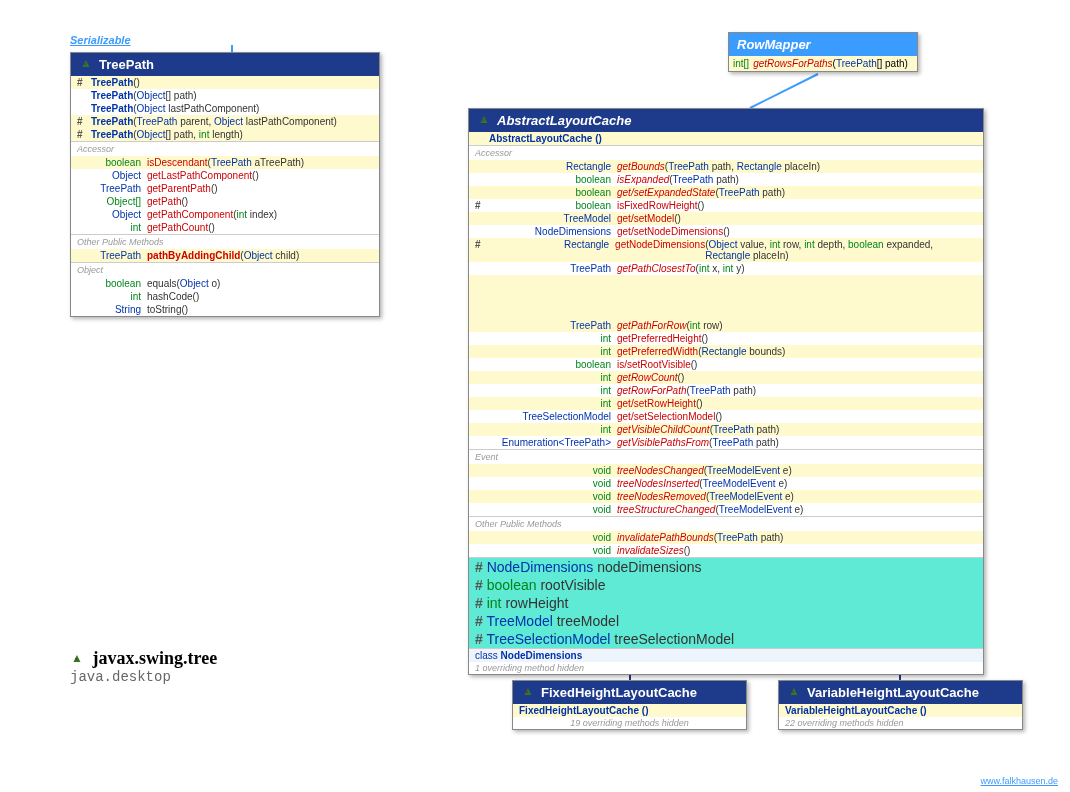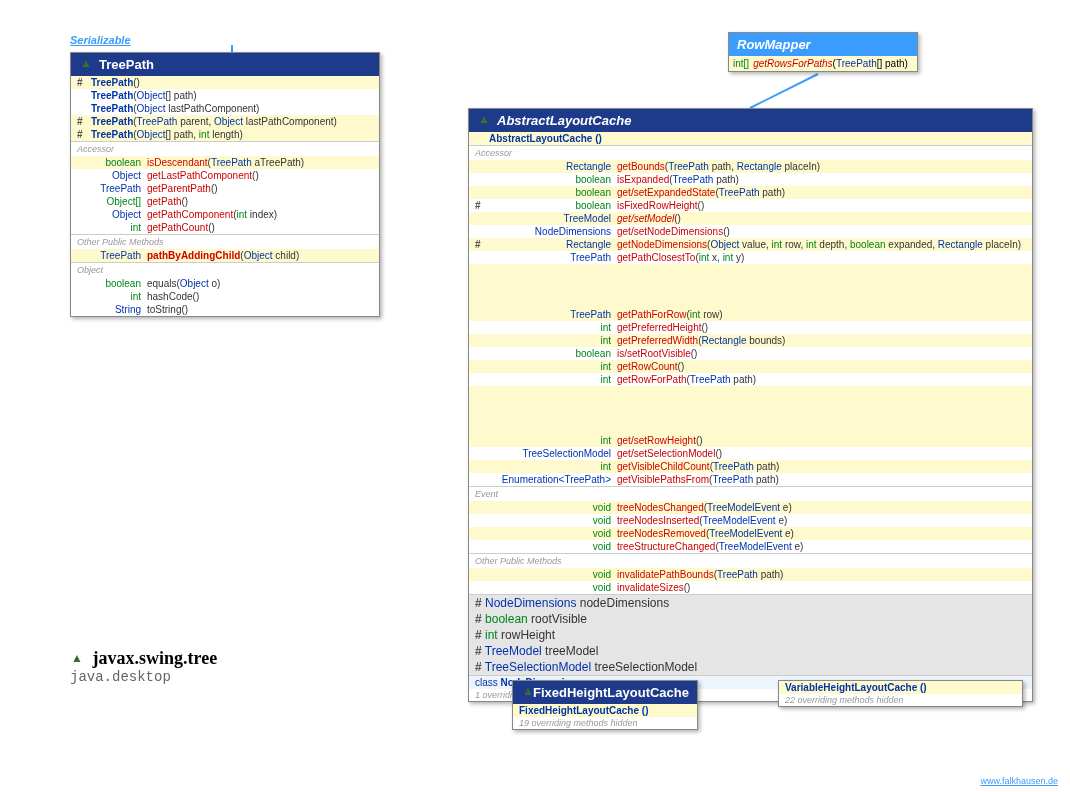--- a/index.html
+++ b/index.html
@@ -14,28 +14,28 @@
   .section-label { color: #999; font-style: italic; font-size: 9px; padding: 2px 6px; }
   .row { padding: 1px 6px; font-size: 10px; display: flex; align-items: baseline; }
   .row.yellow { background: #fffacd; }
   .row .vis { width: 14px; color: #555; font-weight: bold; }
   .row .ret { color: #0033aa; text-align: right; padding-right: 6px; }
   .row .name { color: #cc0000; }
   .row .name.blue { color: #0033aa; font-weight: bold; }
   .row .args { color: #333; }
   .type-link { color: #0033aa; }
   .type-prim { color: #00851b; }
-  .italic { }
+  .italic { font-style: italic; }
   .serializable { position: absolute; top: 34px; left: 70px; color: #3b9cff; font-style: italic; font-weight: bold; font-size: 11px; text-decoration: underline; }
   .pkg-label { position: absolute; top: 648px; left: 70px; }
   .pkg-label .title { color: #000; font-family: Georgia, serif; font-size: 18px; font-weight: bold; }
   .pkg-label .sub { color: #666; font-family: Liberation Mono, monospace; font-size: 14px; }
   .pkg-icon { display:inline-block;vertical-align:middle;margin-right:4px; }
   .hidden-note { color: #999; font-style: italic; font-size: 9px; padding: 1px 6px; }
-  .field-row { padding: 1px 6px; font-size: 12px; background: #e5e5e5; }
+  .field-row { padding: 1px 6px; font-size: 14px; background: #5eead4; }
   .field-row .vis { color: #555; font-weight: bold; }
   .footer-link { position: absolute; bottom: 6px; right: 12px; color: #3b9cff; font-size: 9px; text-decoration: underline; }
   svg.connector { position: absolute; top: 0; left: 0; pointer-events: none; }
   .rowmapper-body { padding: 2px 4px; background: #fffacd; font-size: 10px; display: flex; align-items: flex-end; }
 </style>
 </head>
 <body>
 
 <svg class="connector" width="1070" height="792">
   <line x1="232" y1="55" x2="232" y2="45" stroke="#3b9cff" stroke-width="2"></line>
@@ -162,21 +162,21 @@
   <div class="cb-header interface">
     <span style="font-style:italic;">RowMapper</span>
   </div>
   <div class="rowmapper-body">
     <span class="type-prim" style="padding-right:4px;">int[]</span>
     <span style="color:#cc0000;font-style:italic;">getRowsForPaths</span>
     <span id="rm-args"> (<span class="type-link">TreePath</span>[] path)</span>
   </div>
 </div>
 
-<div class="classbox" style="left:468px;top:108px;width:565px;">
+<div class="classbox" style="left:468px;top:108px;width:516px;">
   <div class="cb-header">
     <span class="treeicon"></span>
     <span style="font-style:italic;">AbstractLayoutCache</span>
   </div>
   <div class="row yellow">
     <span class="vis"></span>
     <span class="name blue">AbstractLayoutCache ()</span>
   </div>
   <div class="section">
     <div class="section-label">Accessor</div>
@@ -201,21 +201,21 @@
         </div>
         <div class="row">
           <span class="vis">#</span>
           <span class="ret" style="min-width:128px;display:inline-block;"><span class="type-prim">boolean</span></span>
           <span class="name" style="color:#cc0000;">isFixedRowHeight</span>
           <span class="args"> ()</span>
         </div>
         <div class="row yellow">
           <span class="vis"></span>
           <span class="ret" style="min-width:128px;display:inline-block;"><span class="type-link">TreeModel</span></span>
-          <span class="name" style="color:#cc0000;font-style:italic;">get/setModel</span>
+          <span class="name" style="color:#cc0000;">get/setModel</span>
           <span class="args"> ()</span>
         </div>
         <div class="row">
           <span class="vis"></span>
           <span class="ret" style="min-width:128px;display:inline-block;"><span class="type-link">NodeDimensions</span></span>
           <span class="name" style="color:#cc0000;">get/setNodeDimensions</span>
           <span class="args"> ()</span>
         </div>
         <div class="row yellow">
           <span class="vis">#</span>
@@ -261,21 +261,21 @@
         </div>
         <div class="row">
           <span class="vis"></span>
           <span class="ret" style="min-width:128px;display:inline-block;"><span class="type-prim">int</span></span>
           <span class="name italic" style="color:#cc0000;">getRowForPath</span>
           <span class="args"> (<span class="type-link">TreePath</span> path)</span>
         </div>
         <div class="row yellow">
           <span class="vis"></span>
           <span class="ret" style="min-width:128px;display:inline-block;"><span class="type-prim">int</span></span>
-          <span class="name" style="color:#cc0000;margin-top:48px;">get/setRowHeight</span>
+          <span class="name" style="color:#cc0000;">get/setRowHeight</span>
           <span class="args"> ()</span>
         </div>
         <div class="row">
           <span class="vis"></span>
           <span class="ret" style="min-width:128px;display:inline-block;"><span class="type-link">TreeSelectionModel</span></span>
           <span class="name" style="color:#cc0000;">get/setSelectionModel</span>
           <span class="args"> ()</span>
         </div>
         <div class="row yellow">
           <span class="vis"></span>
@@ -346,32 +346,36 @@
     </div>
   <div class="section">
     <div class="row" style="background:#eef4fb;">
       <span style="color:#0033aa;">class&nbsp;</span>
       <span class="name blue">NodeDimensions</span>
     </div>
     <div class="hidden-note">1 overriding method hidden</div>
   </div>
 </div>
 
-<div class="classbox" style="left:512px;top:680px;width:186px;">
+<div class="classbox" style="left:512px;top:680px;width:235px;text-align:center;">
   <div class="cb-header">
     <span class="treeicon"></span>
     <span>FixedHeightLayoutCache</span>
   </div>
   <div class="row yellow">
     <span class="name blue">FixedHeightLayoutCache ()</span>
   </div>
   <div class="hidden-note">19 overriding methods hidden</div>
 </div>
 
 <div class="classbox" style="left:778px;top:680px;width:245px;">
+  <div class="cb-header">
+    <span class="treeicon"></span>
+    <span>VariableHeightLayoutCache</span>
+  </div>
   <div class="row yellow">
     <span class="name blue">VariableHeightLayoutCache ()</span>
   </div>
   <div class="hidden-note">22 overriding methods hidden</div>
 </div>
 
 <div class="pkg-label">
   <div class="title">
     <span class="pkg-icon treeicon"></span>
     <span>javax.swing.tree</span>

